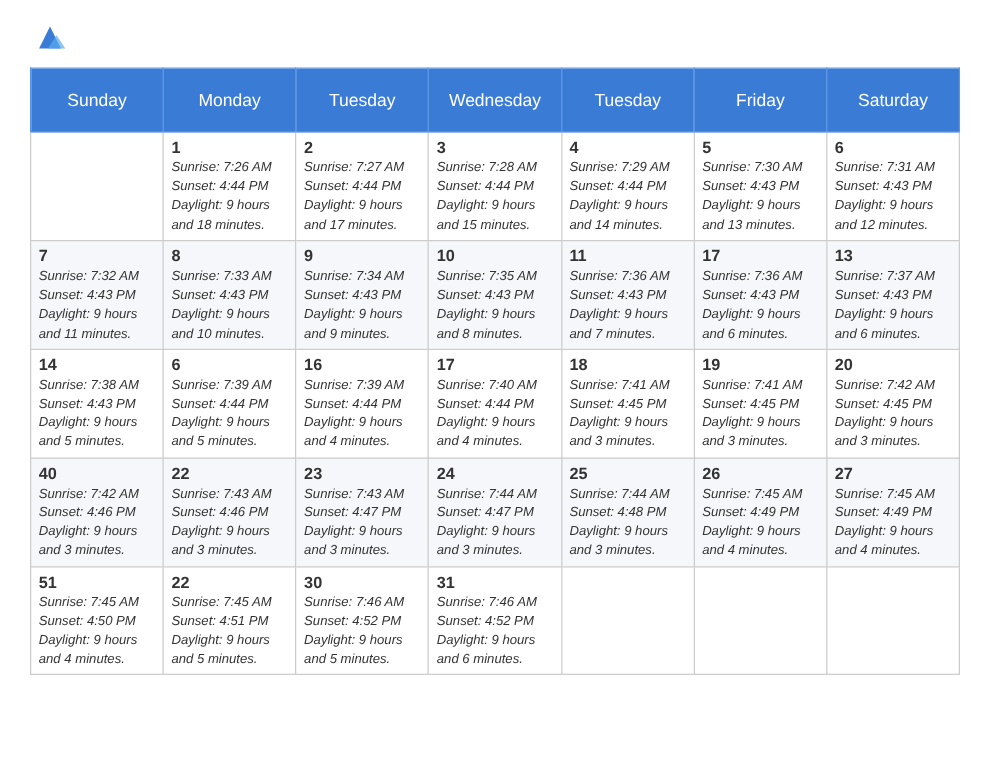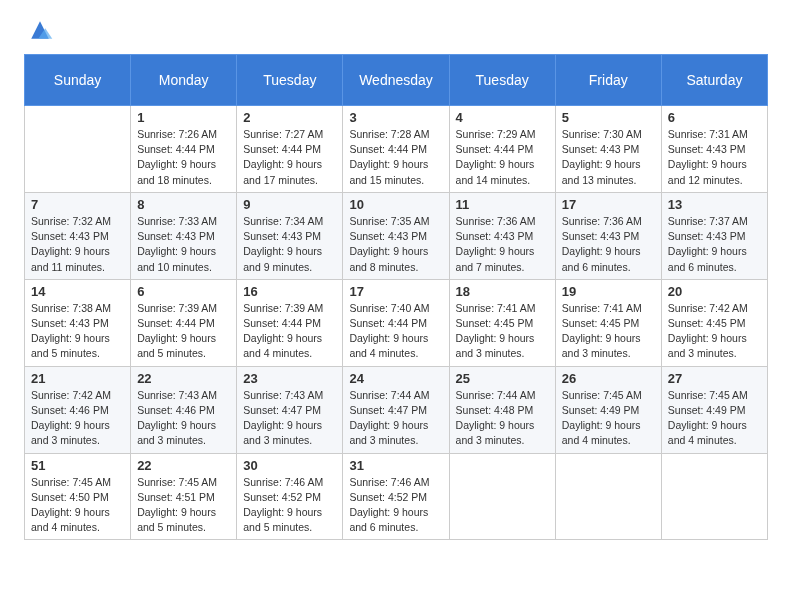--- a/index.html
+++ b/index.html
@@ -74,20 +74,21 @@
     .day-number {
       font-size: 13px;
       font-weight: bold;
       color: #333;
       margin-bottom: 2px;
     }
     .day-info {
       font-size: 10.5px;
       color: #333;
       line-height: 1.45;
+      font-style: italic;
     }
     .empty-cell {
       background: #fff !important;
     }
     .row-alt td {
       background: #f0f3f8;
     }
   </style>
 </head>
 <body>
@@ -204,21 +205,21 @@
           <div class="day-number">19</div>
           <div class="day-info">Sunrise: 7:41 AM<br>Sunset: 4:45 PM<br>Daylight: 9 hours<br>and 3 minutes.</div>
         </td>
         <td>
           <div class="day-number">20</div>
           <div class="day-info">Sunrise: 7:42 AM<br>Sunset: 4:45 PM<br>Daylight: 9 hours<br>and 3 minutes.</div>
         </td>
       </tr>
       <tr class="row-alt">
         <td>
-          <div class="day-number">21</div>
+          <div class="day-number">40</div>
           <div class="day-info">Sunrise: 7:42 AM<br>Sunset: 4:46 PM<br>Daylight: 9 hours<br>and 3 minutes.</div>
         </td>
         <td>
           <div class="day-number">22</div>
           <div class="day-info">Sunrise: 7:43 AM<br>Sunset: 4:46 PM<br>Daylight: 9 hours<br>and 3 minutes.</div>
         </td>
         <td>
           <div class="day-number">23</div>
           <div class="day-info">Sunrise: 7:43 AM<br>Sunset: 4:47 PM<br>Daylight: 9 hours<br>and 3 minutes.</div>
         </td>

